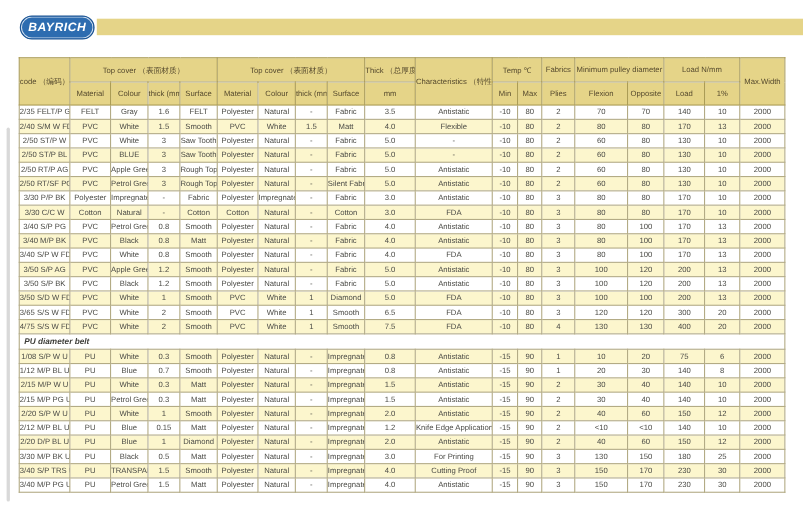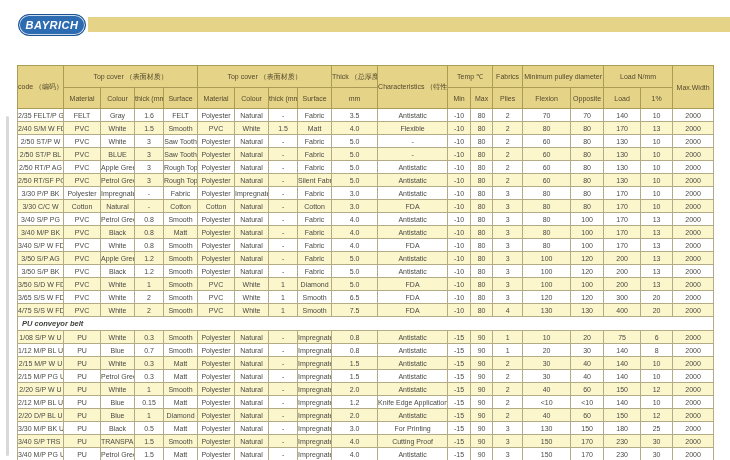--- a/index.html
+++ b/index.html
@@ -1,21 +1,21 @@
 <!DOCTYPE html>
 <html style="--brand-blue: #2d6cb0; --banner-khaki: #e5d488; --row-yellow: #fcf6cd;"><head>
 <meta charset="utf-8">
 <style>
   html,body{margin:0;padding:0;}
   body{
     width:730px;height:460px;background:#ffffff;
     font-family:"Liberation Sans",sans-serif;
     position:relative;overflow:hidden;
   }
-  .topbar{position:relative;height:65px;text-align:right;}
+  .topbar{position:relative;height:52px;text-align:right;}
   .logo{
     position:absolute;left:18px;top:14px;width:66px;height:20px;
     background:var(--brand-blue,#2d6cb0);
     border:1px solid #1b5392;border-radius:11px;
     box-shadow:inset 0 0 0 1px rgba(255,255,255,.75);
     color:#ffffff;font-weight:bold;font-style:italic;font-size:11px;
     display:flex;align-items:center;justify-content:center;letter-spacing:.5px;
   }
   .banner{
     position:absolute;left:88px;top:17px;width:642px;height:15px;
@@ -443,21 +443,21 @@
         <td>-10</td>
         <td>80</td>
         <td>4</td>
         <td>130</td>
         <td>130</td>
         <td>400</td>
         <td>20</td>
         <td>2000</td>
       </tr>
       <tr class="section">
-        <td colspan="19">PU conveyor belt</td>
+        <td colspan="19">PU diameter belt</td>
       </tr>
       <tr class="alt">
         <td>1/08 S/P W U</td>
         <td>PU</td>
         <td>White</td>
         <td>0.3</td>
         <td>Smooth</td>
         <td>Polyester</td>
         <td>Natural</td>
         <td>-</td>

